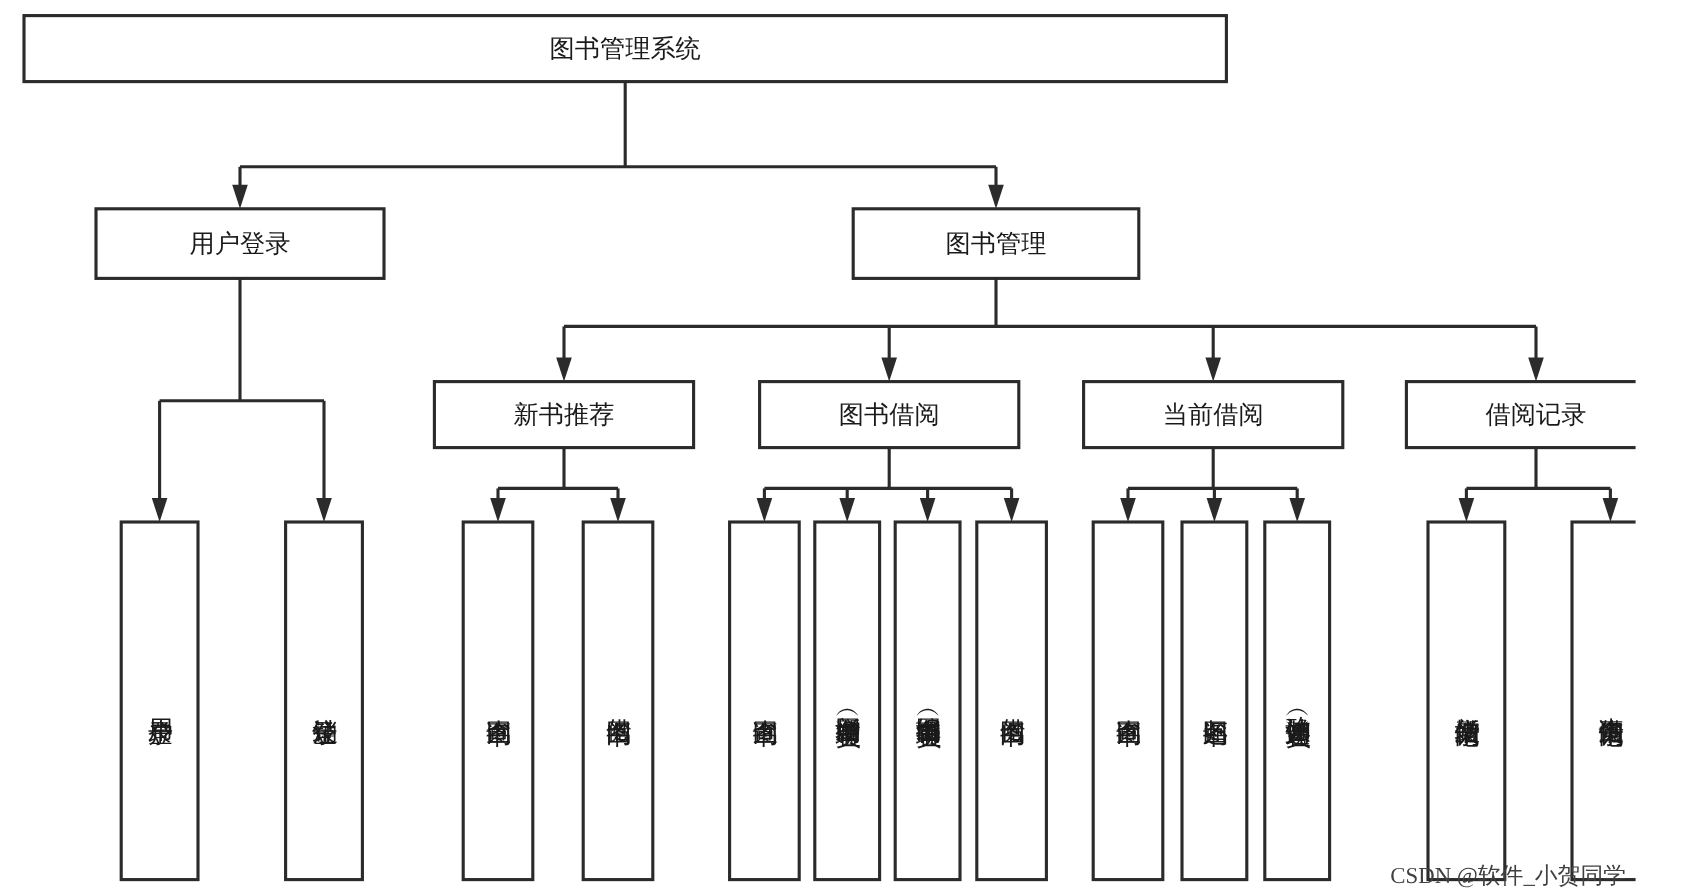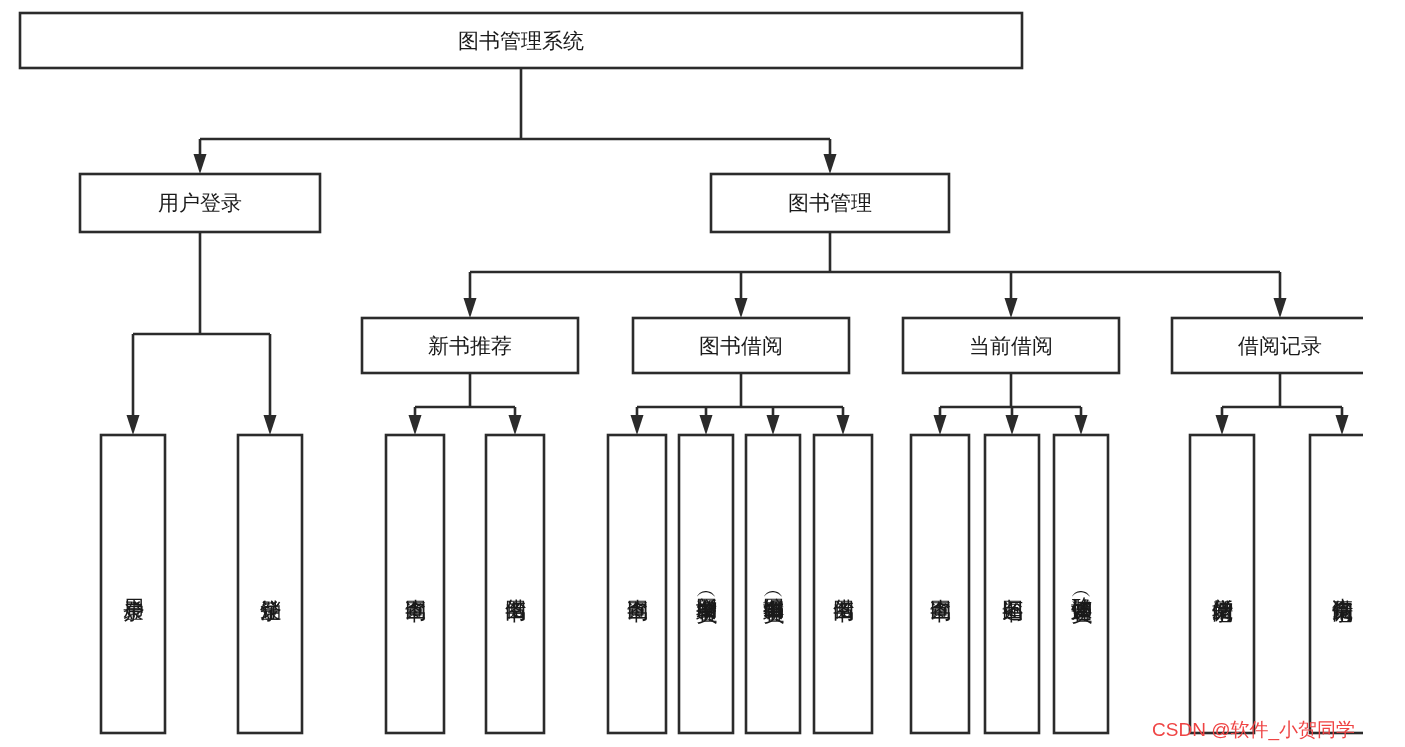--- a/index.html
+++ b/index.html
@@ -60,22 +60,22 @@
     text-orientation: upright;
     letter-spacing: 1px;
     white-space: nowrap;
     pointer-events: none;
     user-select: none;
   }
   .watermark {
     position: absolute;
     right: 8px;
     bottom: 4px;
-    color: #ef4444;
-    font-family: Liberation Sans, sans-serif;
+    color: #404040;
+    font-family: Liberation Serif, serif;
     font-size: 19px;
     white-space: nowrap;
     user-select: none;
   }
 </style>
 </head>
 <body>
 
 <div id="stage">
   <svg id="diagram" viewBox="0 0 1405 747" xmlns="http://www.w3.org/2000/svg">

